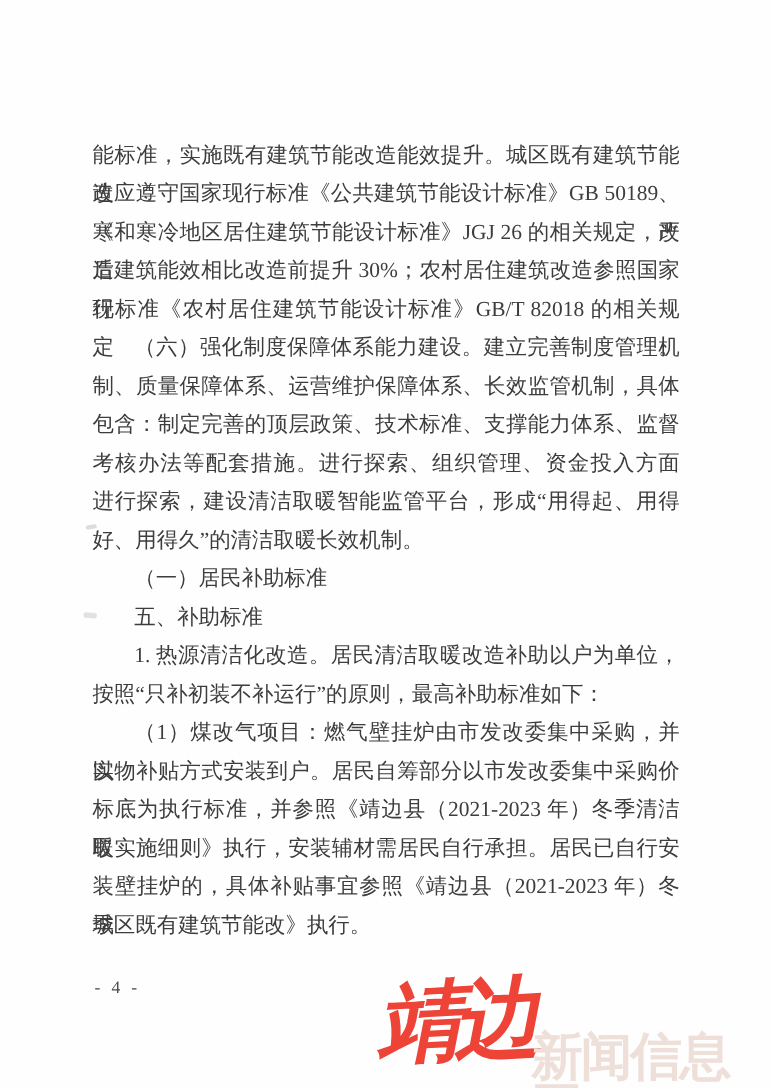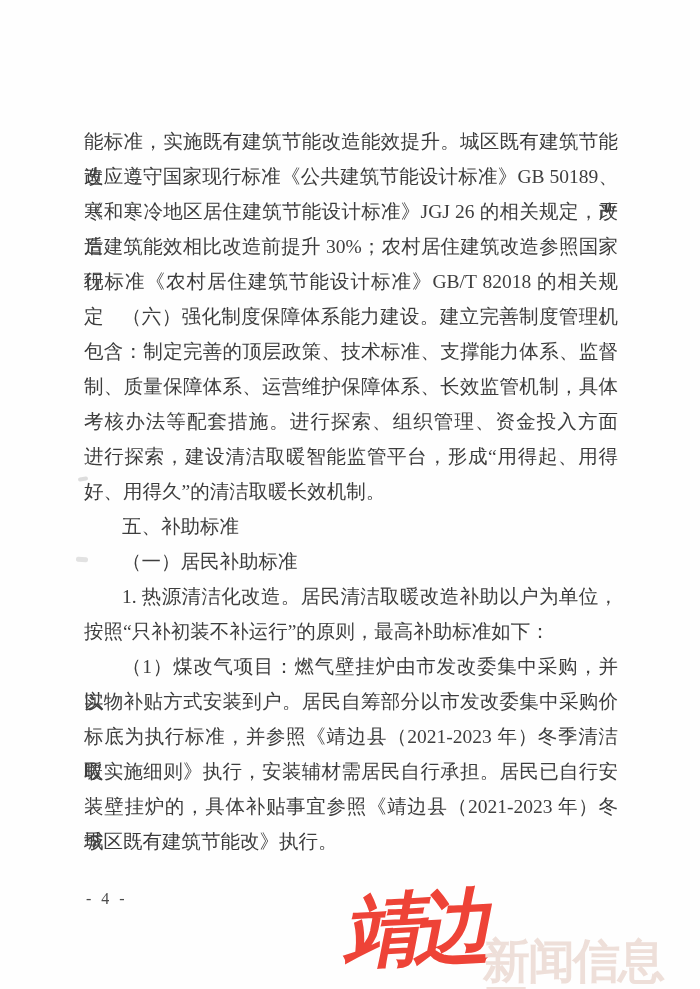--- a/index.html
+++ b/index.html
@@ -78,27 +78,27 @@
 
 <div class="page">
 
   <div class="text-block">
     <div class="line jl"><span class="bold"></span><span>能标准，实施既有建筑节能改造能效提升。城区既有建筑节能改</span></div>
     <div class="line jl"><span class="bold"></span><span>造应遵守国家现行标准《公共建筑节能设计标准》GB 50189、《严</span></div>
     <div class="line jl"><span class="bold"></span><span>寒和寒冷地区居住建筑节能设计标准》JGJ 26 的相关规定，改造</span></div>
     <div class="line jl"><span class="bold"></span><span>后建筑能效相比改造前提升 30%；农村居住建筑改造参照国家现</span></div>
     <div class="line jl"><span class="bold"></span><span>行标准《农村居住建筑节能设计标准》GB/T 82018 的相关规定。</span></div>
     <div class="line jl indent"><span class="bold">（六）强化制度保障体系能力建设。</span><span>建立完善制度管理机</span></div>
+    <div class="line jl"><span class="bold"></span><span>制、质量保障体系、运营维护保障体系、长效监管机制，具体</span></div>
     <div class="line jl"><span class="bold"></span><span>包含：制定完善的顶层政策、技术标准、支撑能力体系、监督</span></div>
-    <div class="line jl"><span class="bold"></span><span>制、质量保障体系、运营维护保障体系、长效监管机制，具体</span></div>
     <div class="line jl"><span class="bold"></span><span>考核办法等配套措施。进行探索、组织管理、资金投入方面</span></div>
     <div class="line jl"><span class="bold"></span><span>进行探索，建设清洁取暖智能监管平台，形成“用得起、用得</span></div>
     <div class="line left"><span class="bold"></span><span>好、用得久”的清洁取暖长效机制。</span></div>
+    <div class="line left indent"><span class="bold">（一）居民补助标准</span><span></span></div>
     <div class="line left indent"><span class="bold">五、补助标准</span><span></span></div>
-    <div class="line left indent"><span class="bold">（一）居民补助标准</span><span></span></div>
     <div class="line jl indent"><span class="bold">1. 热源清洁化改造。</span><span>居民清洁取暖改造补助以户为单位，</span></div>
     <div class="line left"><span class="bold"></span><span>按照“只补初装不补运行”的原则，最高补助标准如下：</span></div>
     <div class="line jl indent"><span class="bold"></span><span>（1）煤改气项目：燃气壁挂炉由市发改委集中采购，并以</span></div>
     <div class="line jl"><span class="bold"></span><span>实物补贴方式安装到户。居民自筹部分以市发改委集中采购价</span></div>
     <div class="line jl"><span class="bold"></span><span>标底为执行标准，并参照《靖边县（2021-2023 年）冬季清洁取</span></div>
     <div class="line jl"><span class="bold"></span><span>暖实施细则》执行，安装辅材需居民自行承担。居民已自行安</span></div>
     <div class="line jl"><span class="bold"></span><span>装壁挂炉的，具体补贴事宜参照《靖边县（2021-2023 年）冬季</span></div>
     <div class="line left"><span class="bold"></span><span>城区既有建筑节能改》执行。</span></div>
   </div>
 

